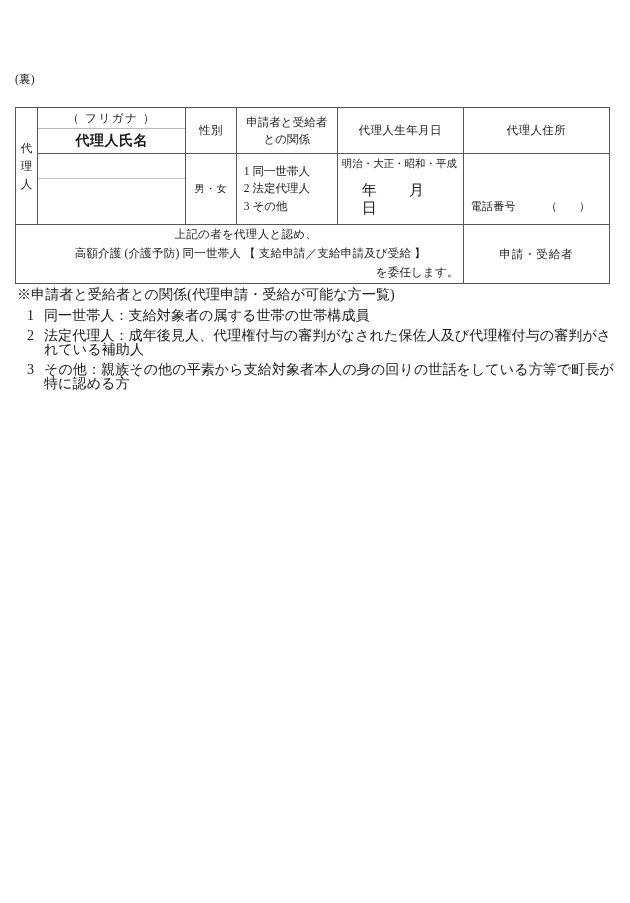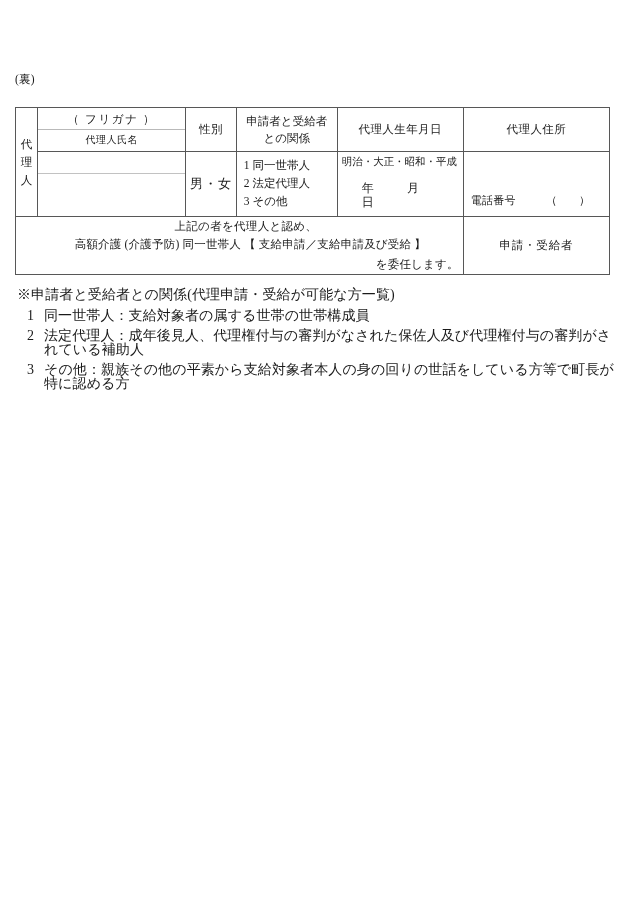--- a/index.html
+++ b/index.html
@@ -64,38 +64,39 @@
     width: 100%;
   }
   .furigana-line {
     padding: 3px 0 2px;
     border-bottom: 1px solid #b9b9b9;
     letter-spacing: 1.6px;
     font-size: 11.5px;
   }
   .name-line {
     padding: 3px 0 3px;
-    font-size: 10px;
+    font-size: 14px;
     letter-spacing: 0.5px;
+    font-weight: bold;
   }
   .name-body {
     height: 100%;
     display: block;
   }
   .name-body-top {
     height: 19px;
     border-bottom: 1px solid #c2c2c2;
   }
   .name-body-bot {
     height: 40px;
   }
 
   .gender-col { width: 50px; }
   .gender-head { padding: 13px 0; letter-spacing: 0.5px; }
-  .gender-value { letter-spacing: 1px; font-size: 13px; }
+  .gender-value { letter-spacing: 1px; font-size: 10px; }
 
   .rel-col { width: 100px; }
   .rel-head {
     padding: 5px 0;
     line-height: 1.45;
   }
   .rel-list {
     text-align: left;
     padding: 4px 0 4px 7px;
     line-height: 1.55;
@@ -110,21 +111,21 @@
     line-height: 1.2;
     font-family: Liberation Mono, monospace;
   }
   .birth-era {
     font-size: 10.4px;
     letter-spacing: 0.1px;
     white-space: nowrap;
   }
   .birth-ymd {
     margin-top: 13px;
-    font-size: 12px;
+    font-size: 15px;
     padding-left: 20px;
     letter-spacing: 0.2px;
   }
   .birth-ymd span { display: inline-block; }
   .ymd-y { width: 38px; }
   .ymd-m { width: 40px; }
 
   .addr-col { width: 145px; }
   .addr-head { padding: 13px 0; letter-spacing: 0.4px; }
   .addr-body {

